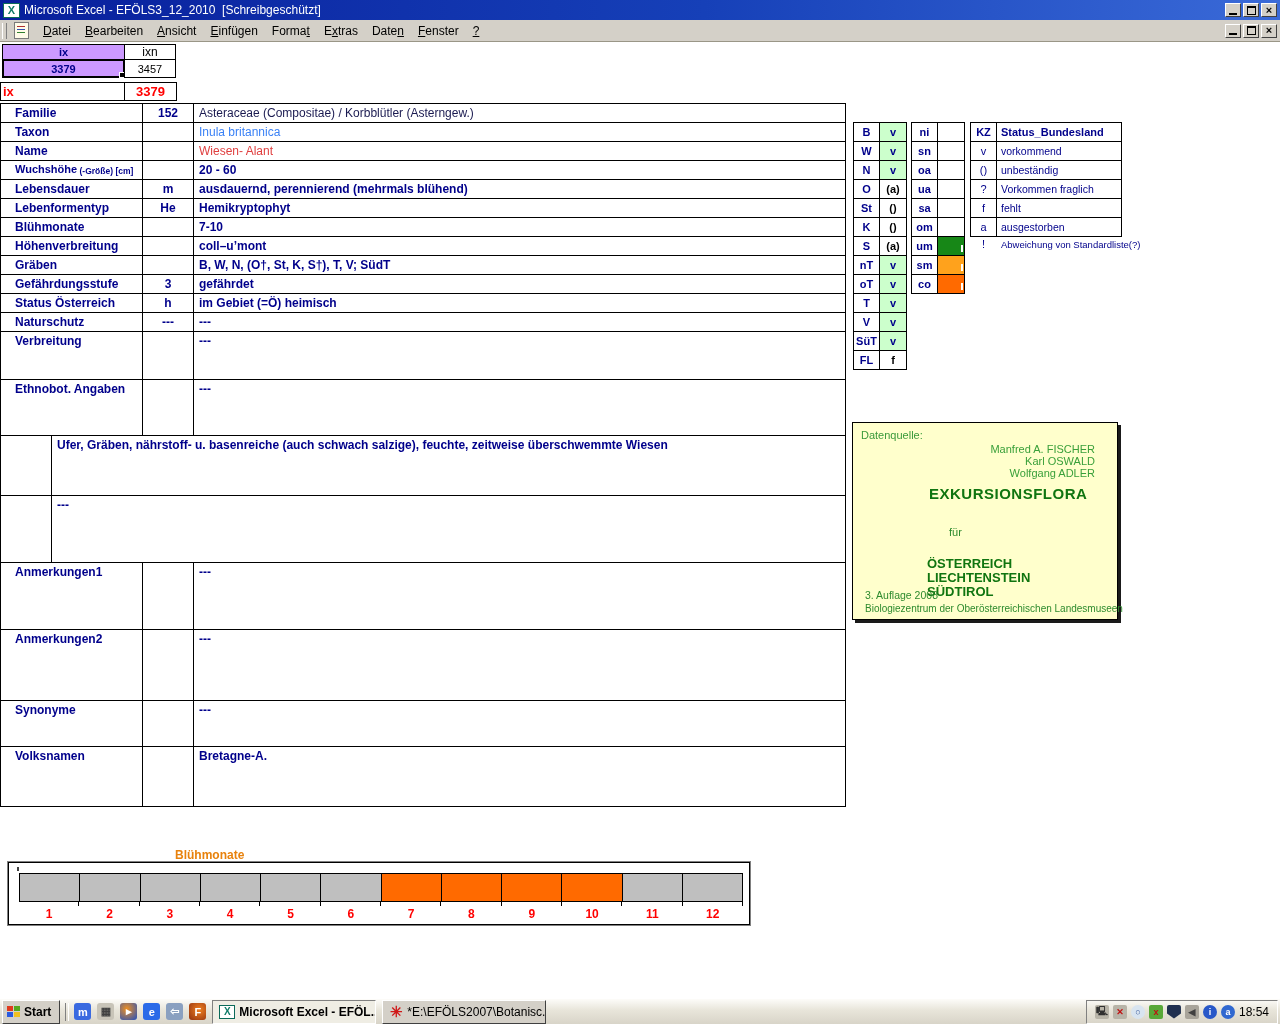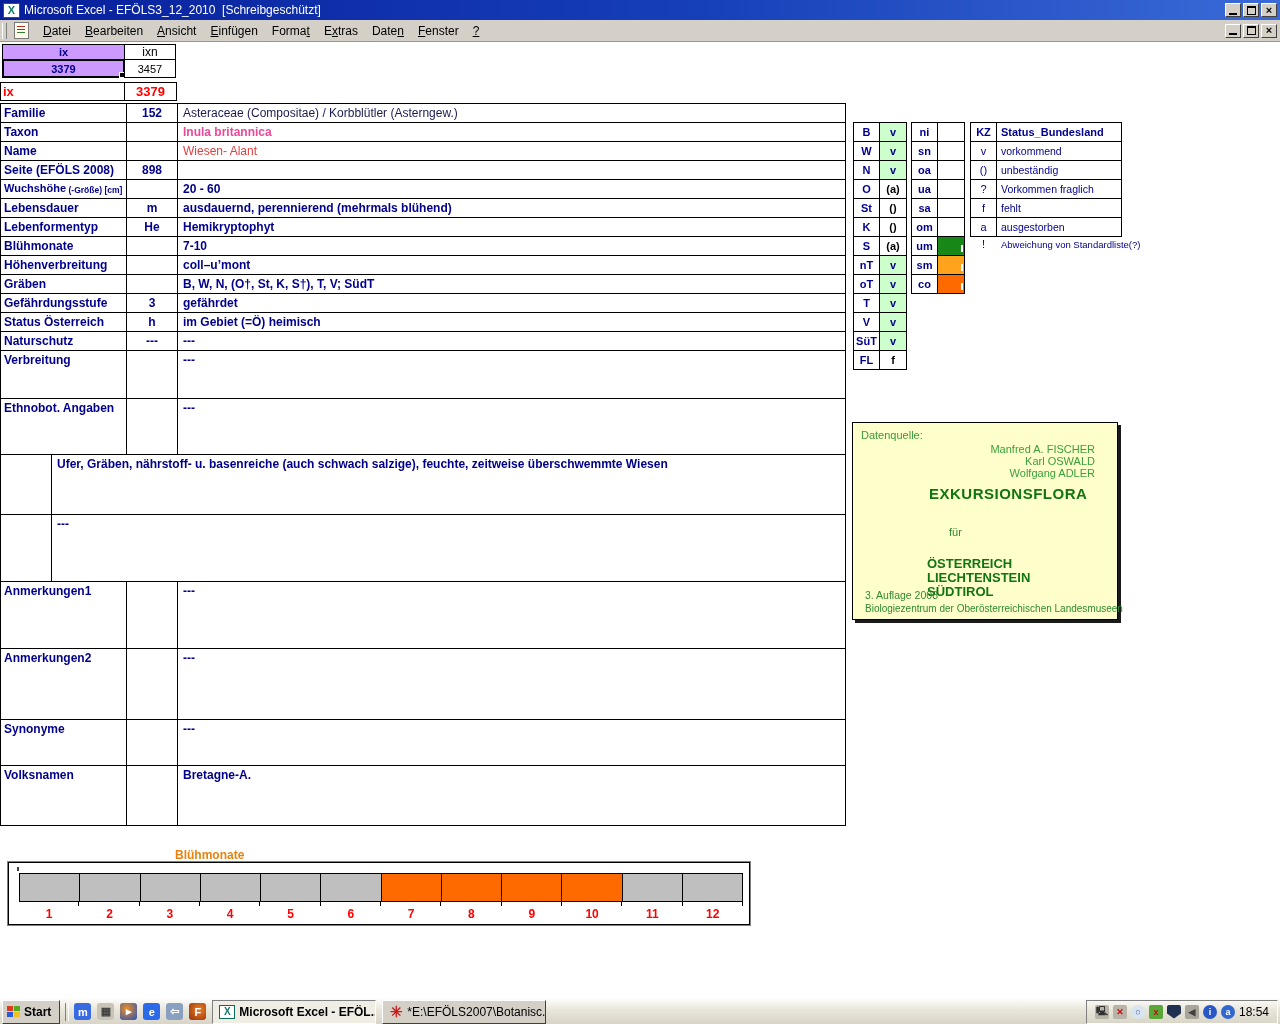--- a/index.html
+++ b/index.html
@@ -49,26 +49,26 @@
     color:#ff0000;font-weight:bold;font-size:13px}
   .refrow .rv{width:51px;border-left:1px solid #000;display:flex;align-items:center;
     justify-content:center;color:#ff0000;font-weight:bold;font-size:13px}
 
   
   .maintab{position:absolute;left:0;top:61px;width:846px;border-top:1px solid #000;
     border-left:1px solid #000;box-sizing:border-box}
   .trow{display:flex;box-sizing:border-box}
   .c{box-sizing:border-box;border-right:1px solid #000;border-bottom:1px solid #000;
      display:flex;align-items:flex-start;padding-top:2px;overflow:hidden}
-  .lbl{width:126px;padding-left:3px;color:#00008b;font-weight:bold;font-size:12px}
+  .lbl{width:142px;padding-left:14px;color:#00008b;font-weight:bold;font-size:12px}
   .lbl .sfx{font-weight:bold;font-size:8.5px;padding-top:3px;white-space:pre}
   .code{width:51px;justify-content:center;color:#00008b;font-weight:bold;font-size:12px}
   .txt{flex:1;padding-left:5px;color:#00008b;font-weight:bold;font-size:12px}
   .txt.nrm{font-weight:normal;color:#1a1a50}
-  .txt.redb{color:#ec4899;font-weight:bold}
+  .txt.redb{color:#3b82f6;font-weight:normal}
   .txt.redn{color:#e04040;font-weight:normal}
   .h19{height:19px}
   .small-label{font-size:11px}
 
   
   .stable{position:absolute;border-top:1px solid #000;border-left:1px solid #000;box-sizing:border-box}
   .srow{display:flex}
   .scell{box-sizing:border-box;border-right:1px solid #000;border-bottom:1px solid #000;
     height:19px;display:flex;align-items:center;justify-content:center;font-size:11px}
   .scode{width:26px;color:#00008b;font-weight:bold}
@@ -211,27 +211,20 @@
       <div class="c txt redb">Inula britannica</div>
     </div>
     <div class="trow h19">
       <div class="c lbl">
           <span>Name</span>
         </div>
       <div class="c code"></div>
       <div class="c txt redn">Wiesen- Alant</div>
     </div>
     <div class="trow h19">
-      <div class="c lbl">
-          <span>Seite (EFÖLS 2008)</span>
-        </div>
-      <div class="c code">898</div>
-      <div class="c txt"></div>
-    </div>
-    <div class="trow h19">
       <div class="c lbl small-label">
           <span>Wuchshöhe</span>
           <span class="sfx"> (-Größe) [cm]</span>
         </div>
       <div class="c code"></div>
       <div class="c txt">20 - 60</div>
     </div>
     <div class="trow h19">
       <div class="c lbl">
           <span>Lebensdauer</span>

